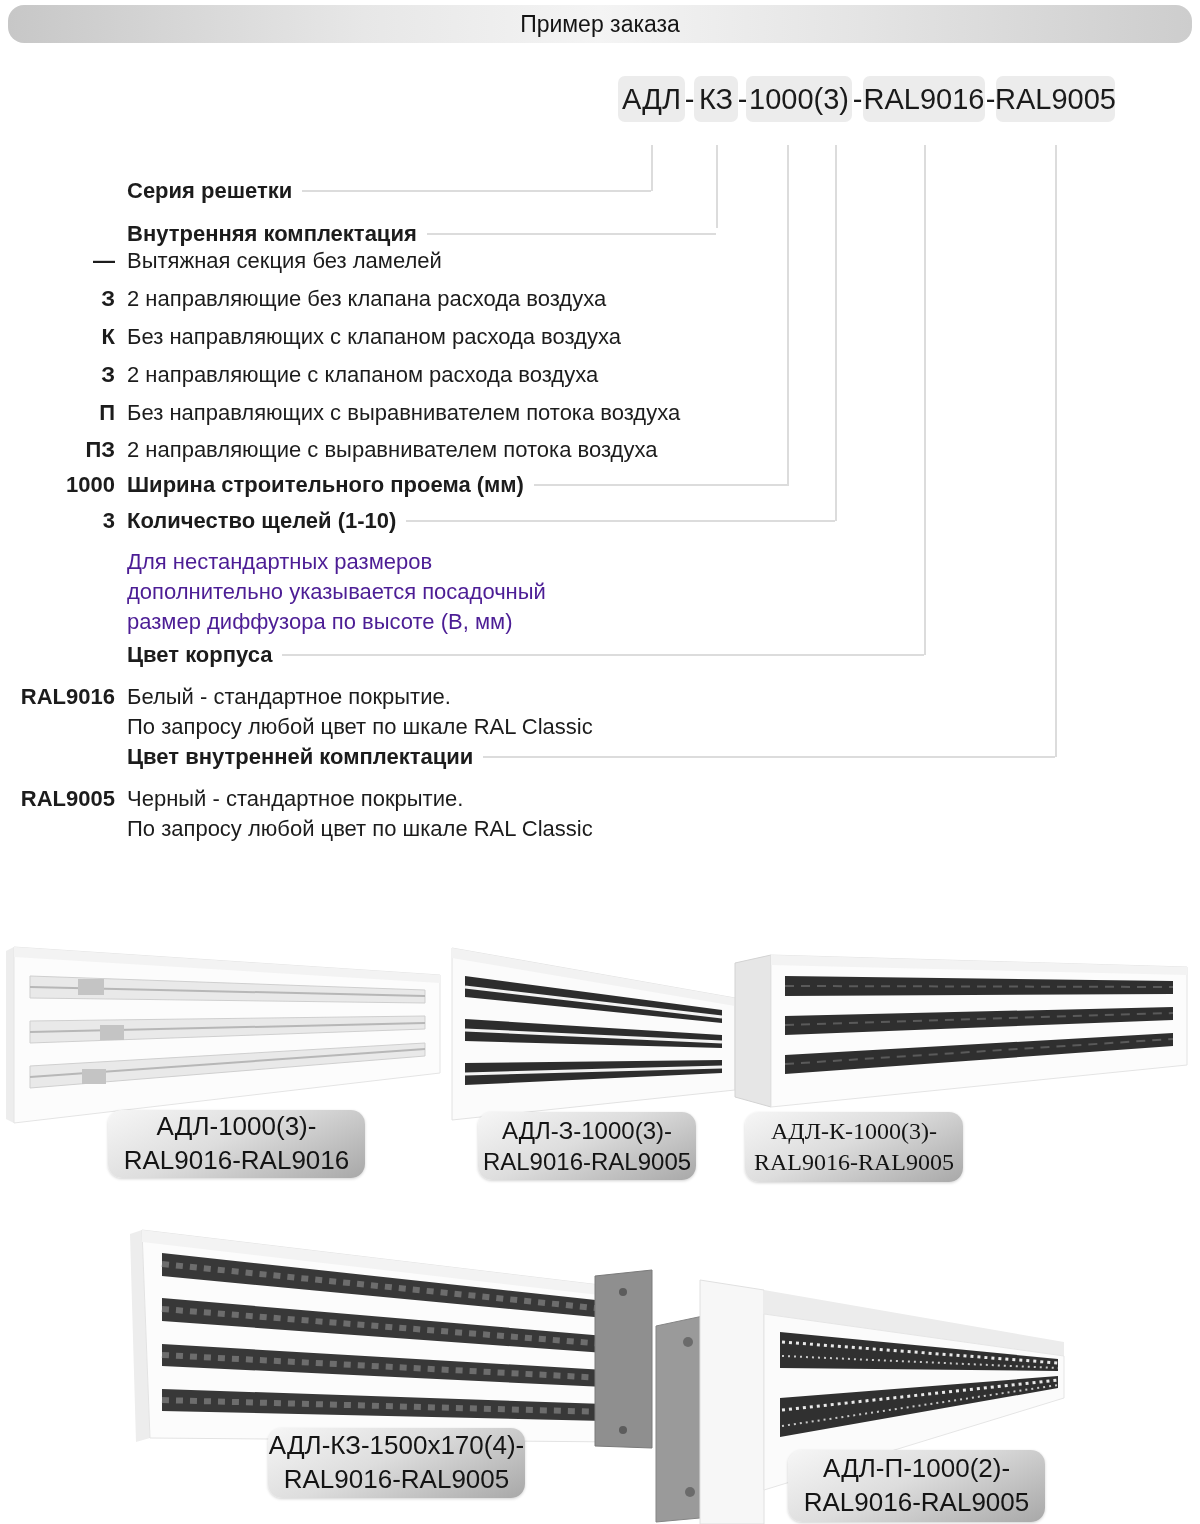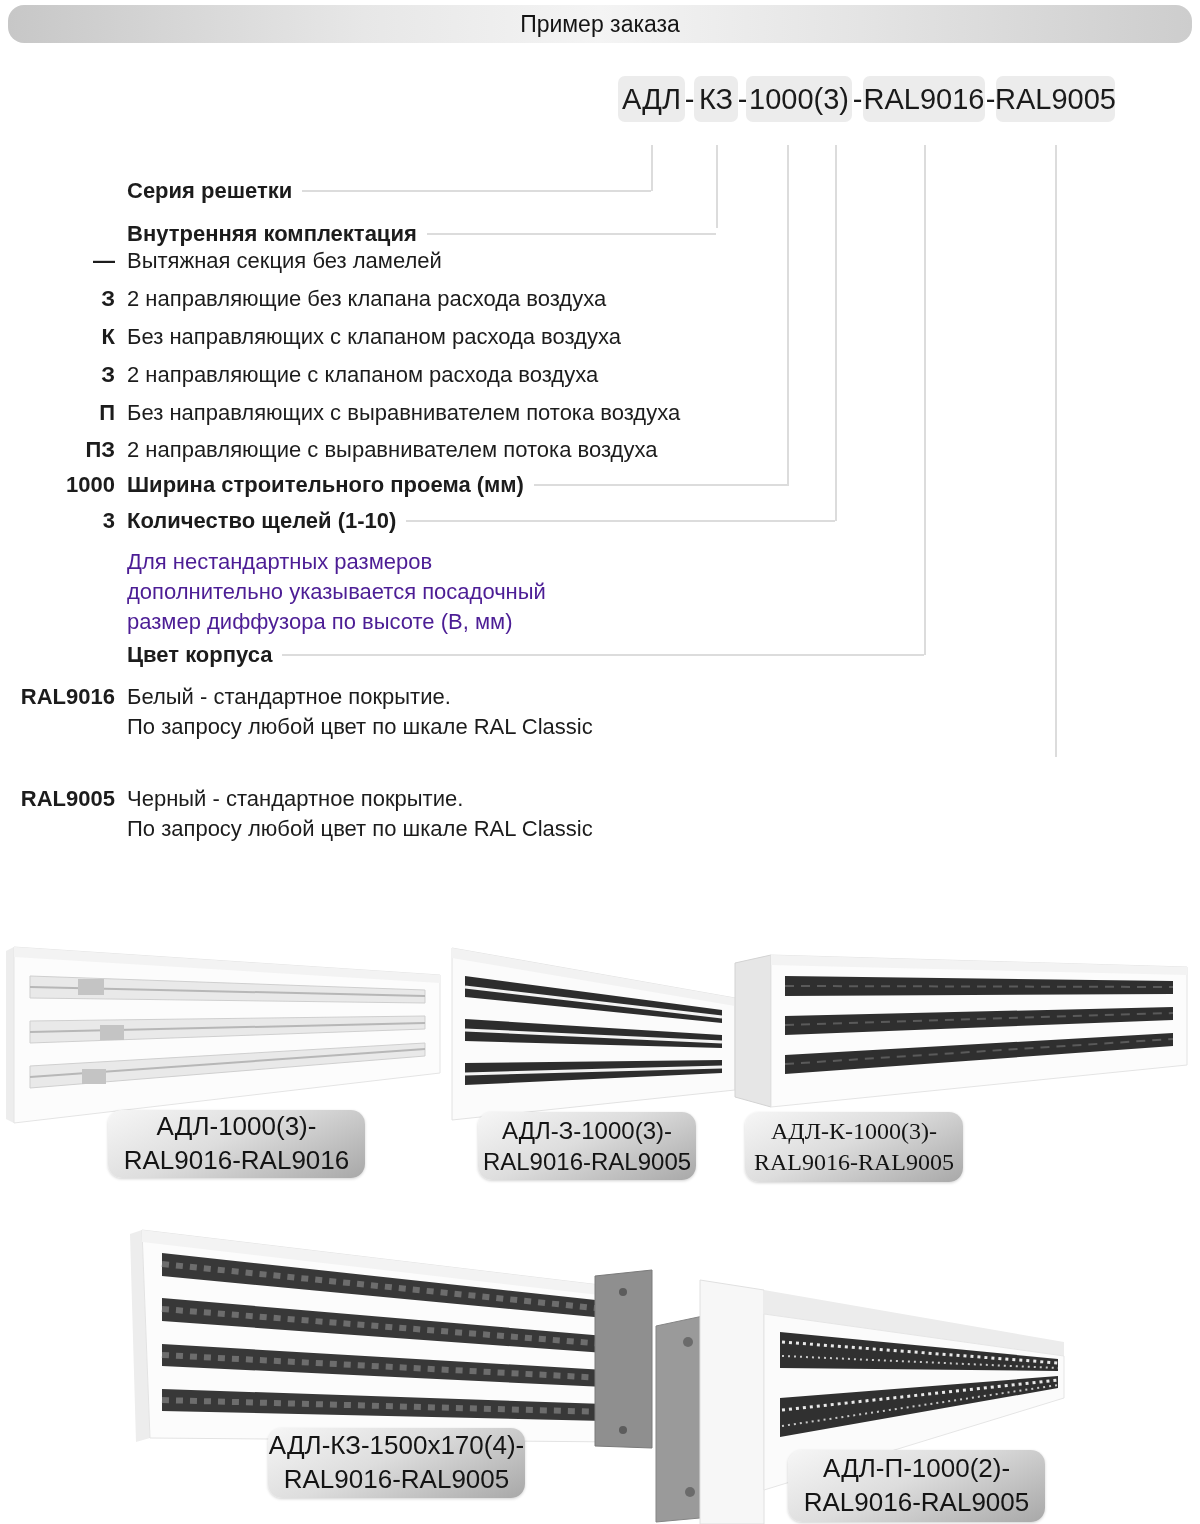--- a/index.html
+++ b/index.html
@@ -150,20 +150,25 @@
     <span class="leader"></span>
   </div>
   <div class="lrow2" style="top:682px;">
     <span class="lcode" style="line-height:30px;">RAL9016</span>
     <span class="ltext twolines">
       <div>Белый - стандартное покрытие.</div>
       <div>По запросу любой цвет по шкале RAL Classic</div>
     </span>
   </div>
 
+  <div class="lrow" style="top:744px;width:1055px;">
+    <span class="lcode"></span>
+    <span class="ltext bold">Цвет внутренней комплектации</span>
+    <span class="leader"></span>
+  </div>
   <div class="lrow2" style="top:784px;">
     <span class="lcode" style="line-height:30px;">RAL9005</span>
     <span class="ltext twolines">
       <div>Черный - стандартное покрытие.</div>
       <div>По запросу любой цвет по шкале RAL Classic</div>
     </span>
   </div>
 
   <svg class="photo" style="left:0px;top:925px;" width="450" height="205" viewBox="0 0 450 205">
     <polygon points="6,26 14,22 14,198 6,194" fill="#ededed"></polygon>

